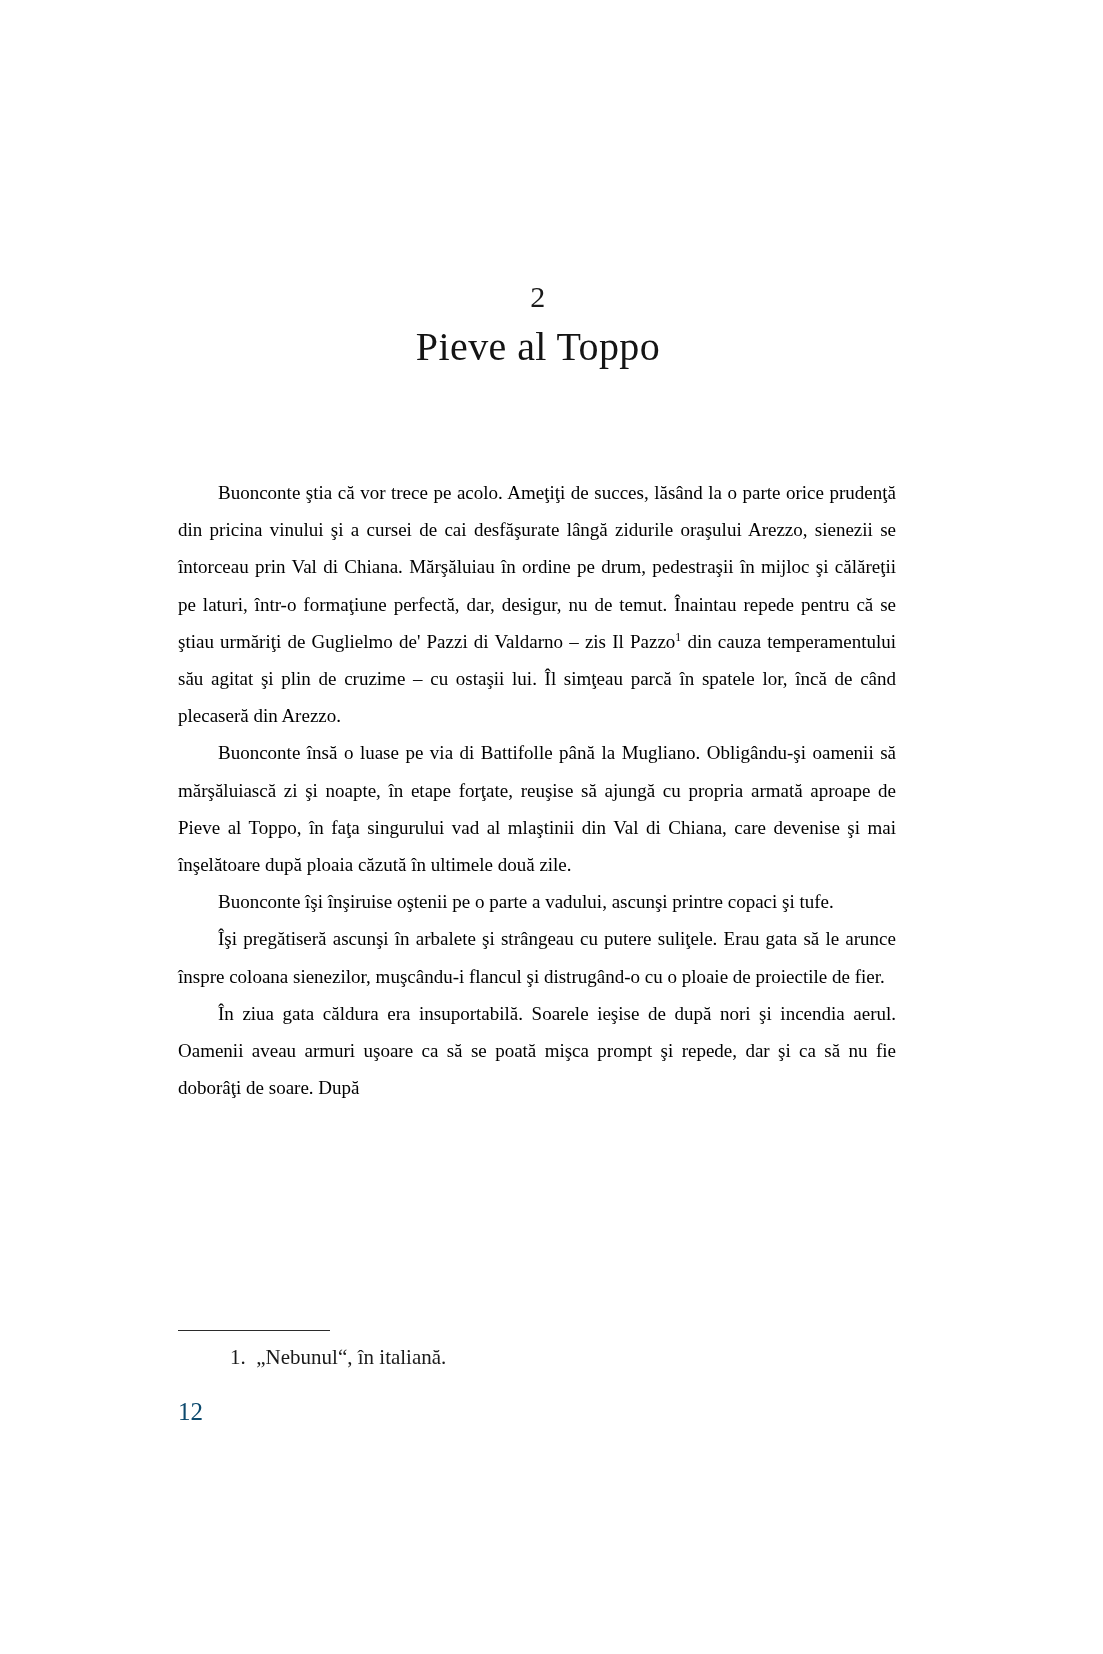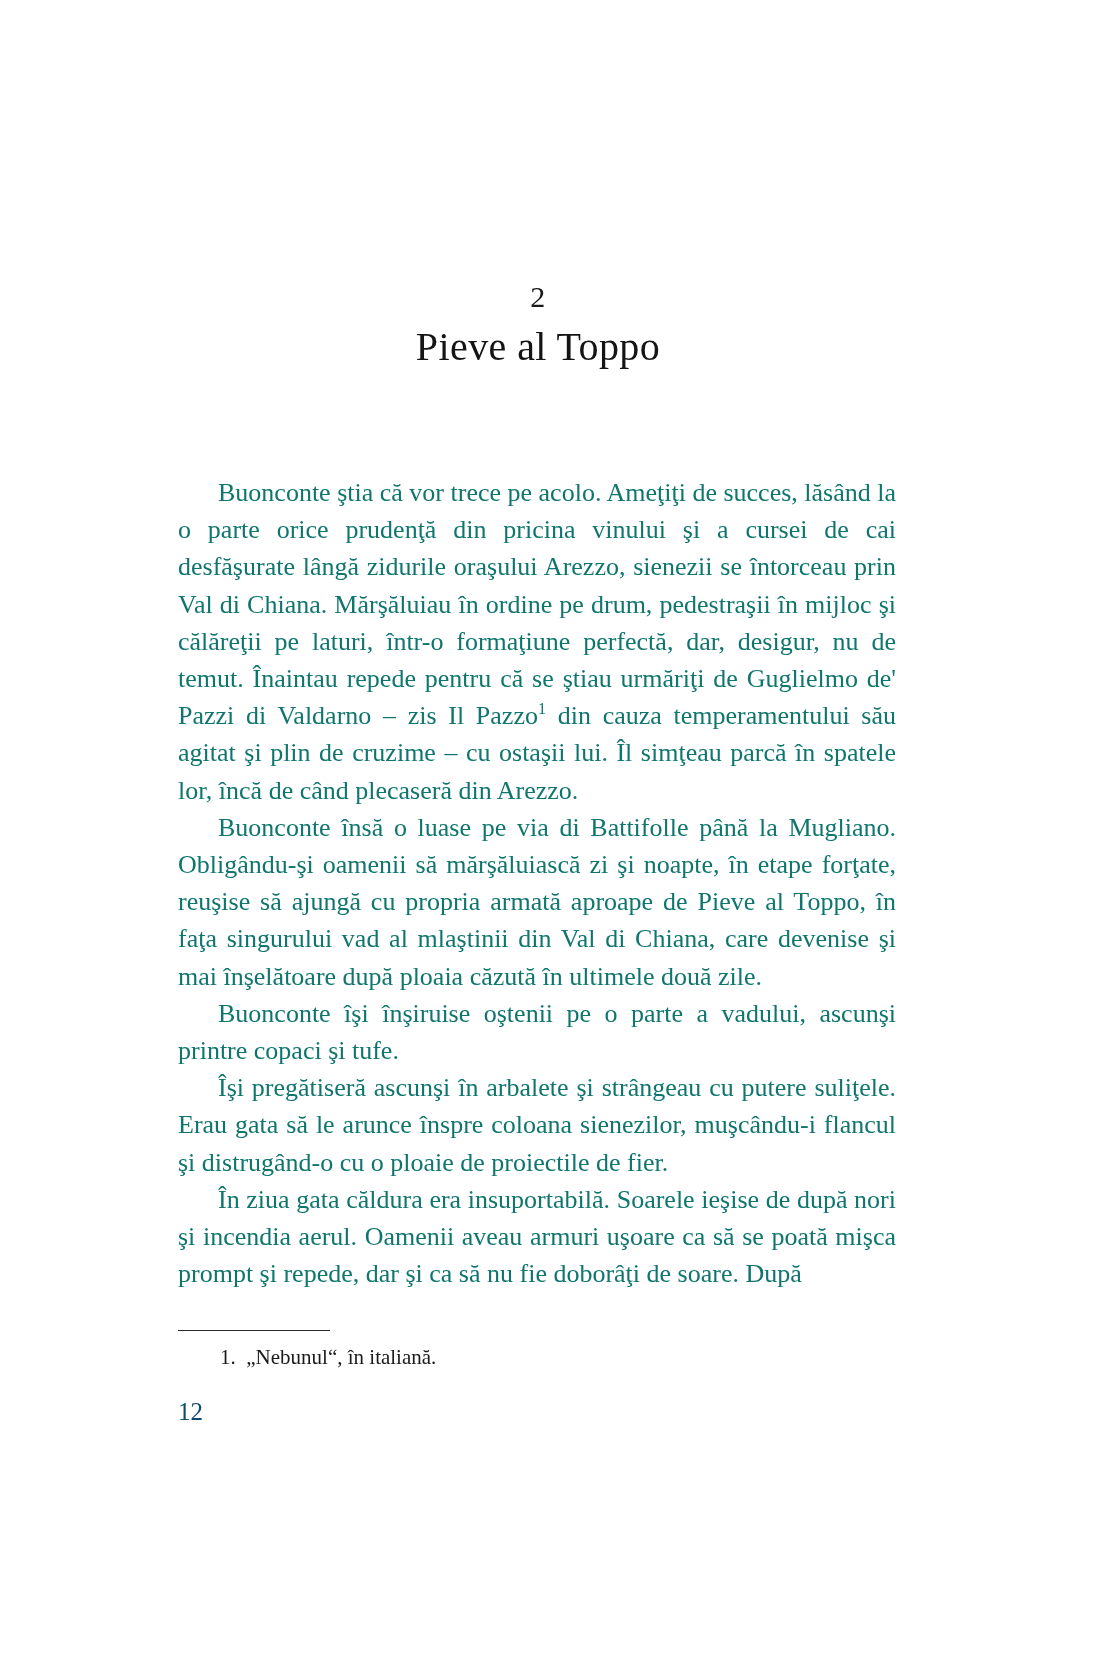--- a/index.html
+++ b/index.html
@@ -40,42 +40,42 @@
     line-height: 1.35;
     margin-top: 4px;
     letter-spacing: 0.4px;
     color: #141414;
   }
   .body-text {
     position: absolute;
     left: 178px;
     top: 474px;
     width: 718px;
-    font-size: 26px;
+    font-size: 19px;
     line-height: 37.2px;
     text-align: justify;
     text-justify: inter-word;
-    color: #0f766e;
+    color: #000000;
     hyphens: manual;
   }
   .body-text p {
     margin: 0;
     text-indent: 40px;
   }
   .footnote-rule {
     position: absolute;
     left: 178px;
     top: 1330px;
     width: 152px;
     height: 1px;
     background: #2b2b2b;
   }
   .footnote {
     position: absolute;
-    left: 184px;
+    left: 194px;
     top: 1342px;
     width: 718px;
     font-size: 21px;
     line-height: 30px;
     color: #1a1a1a;
   }
   .footnote .fn-indent {
     display: inline-block;
     width: 36px;
   }

